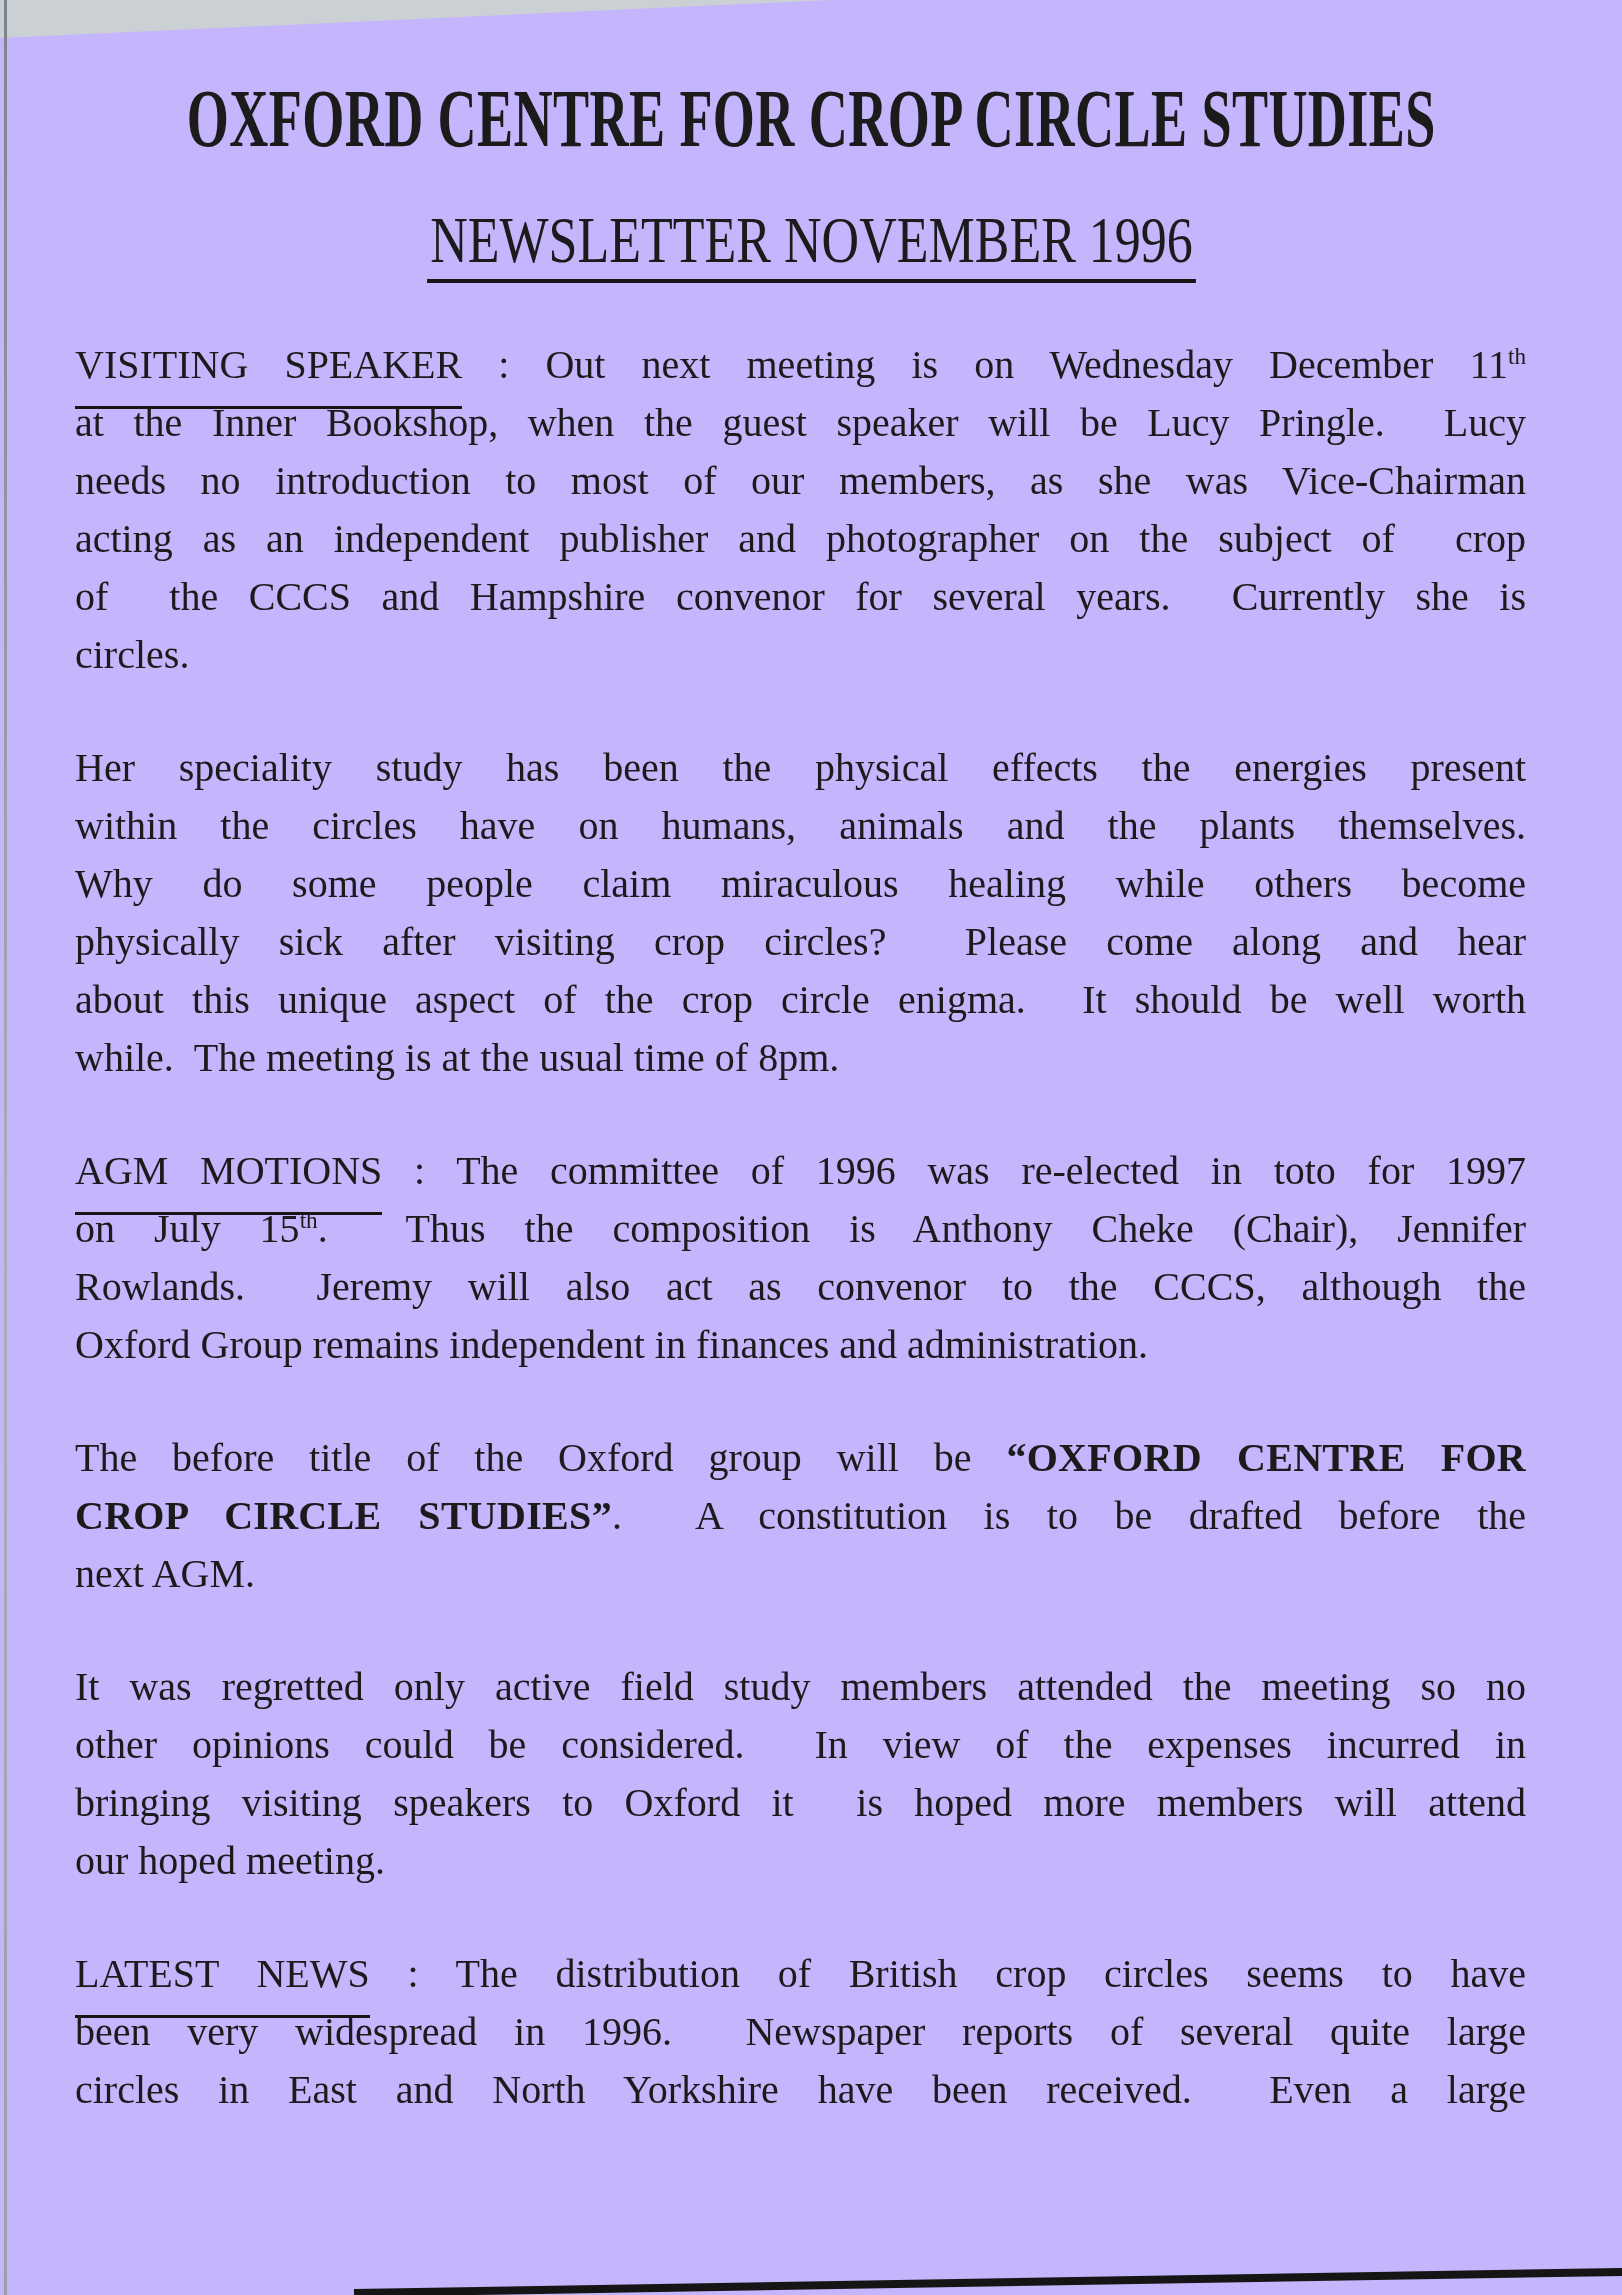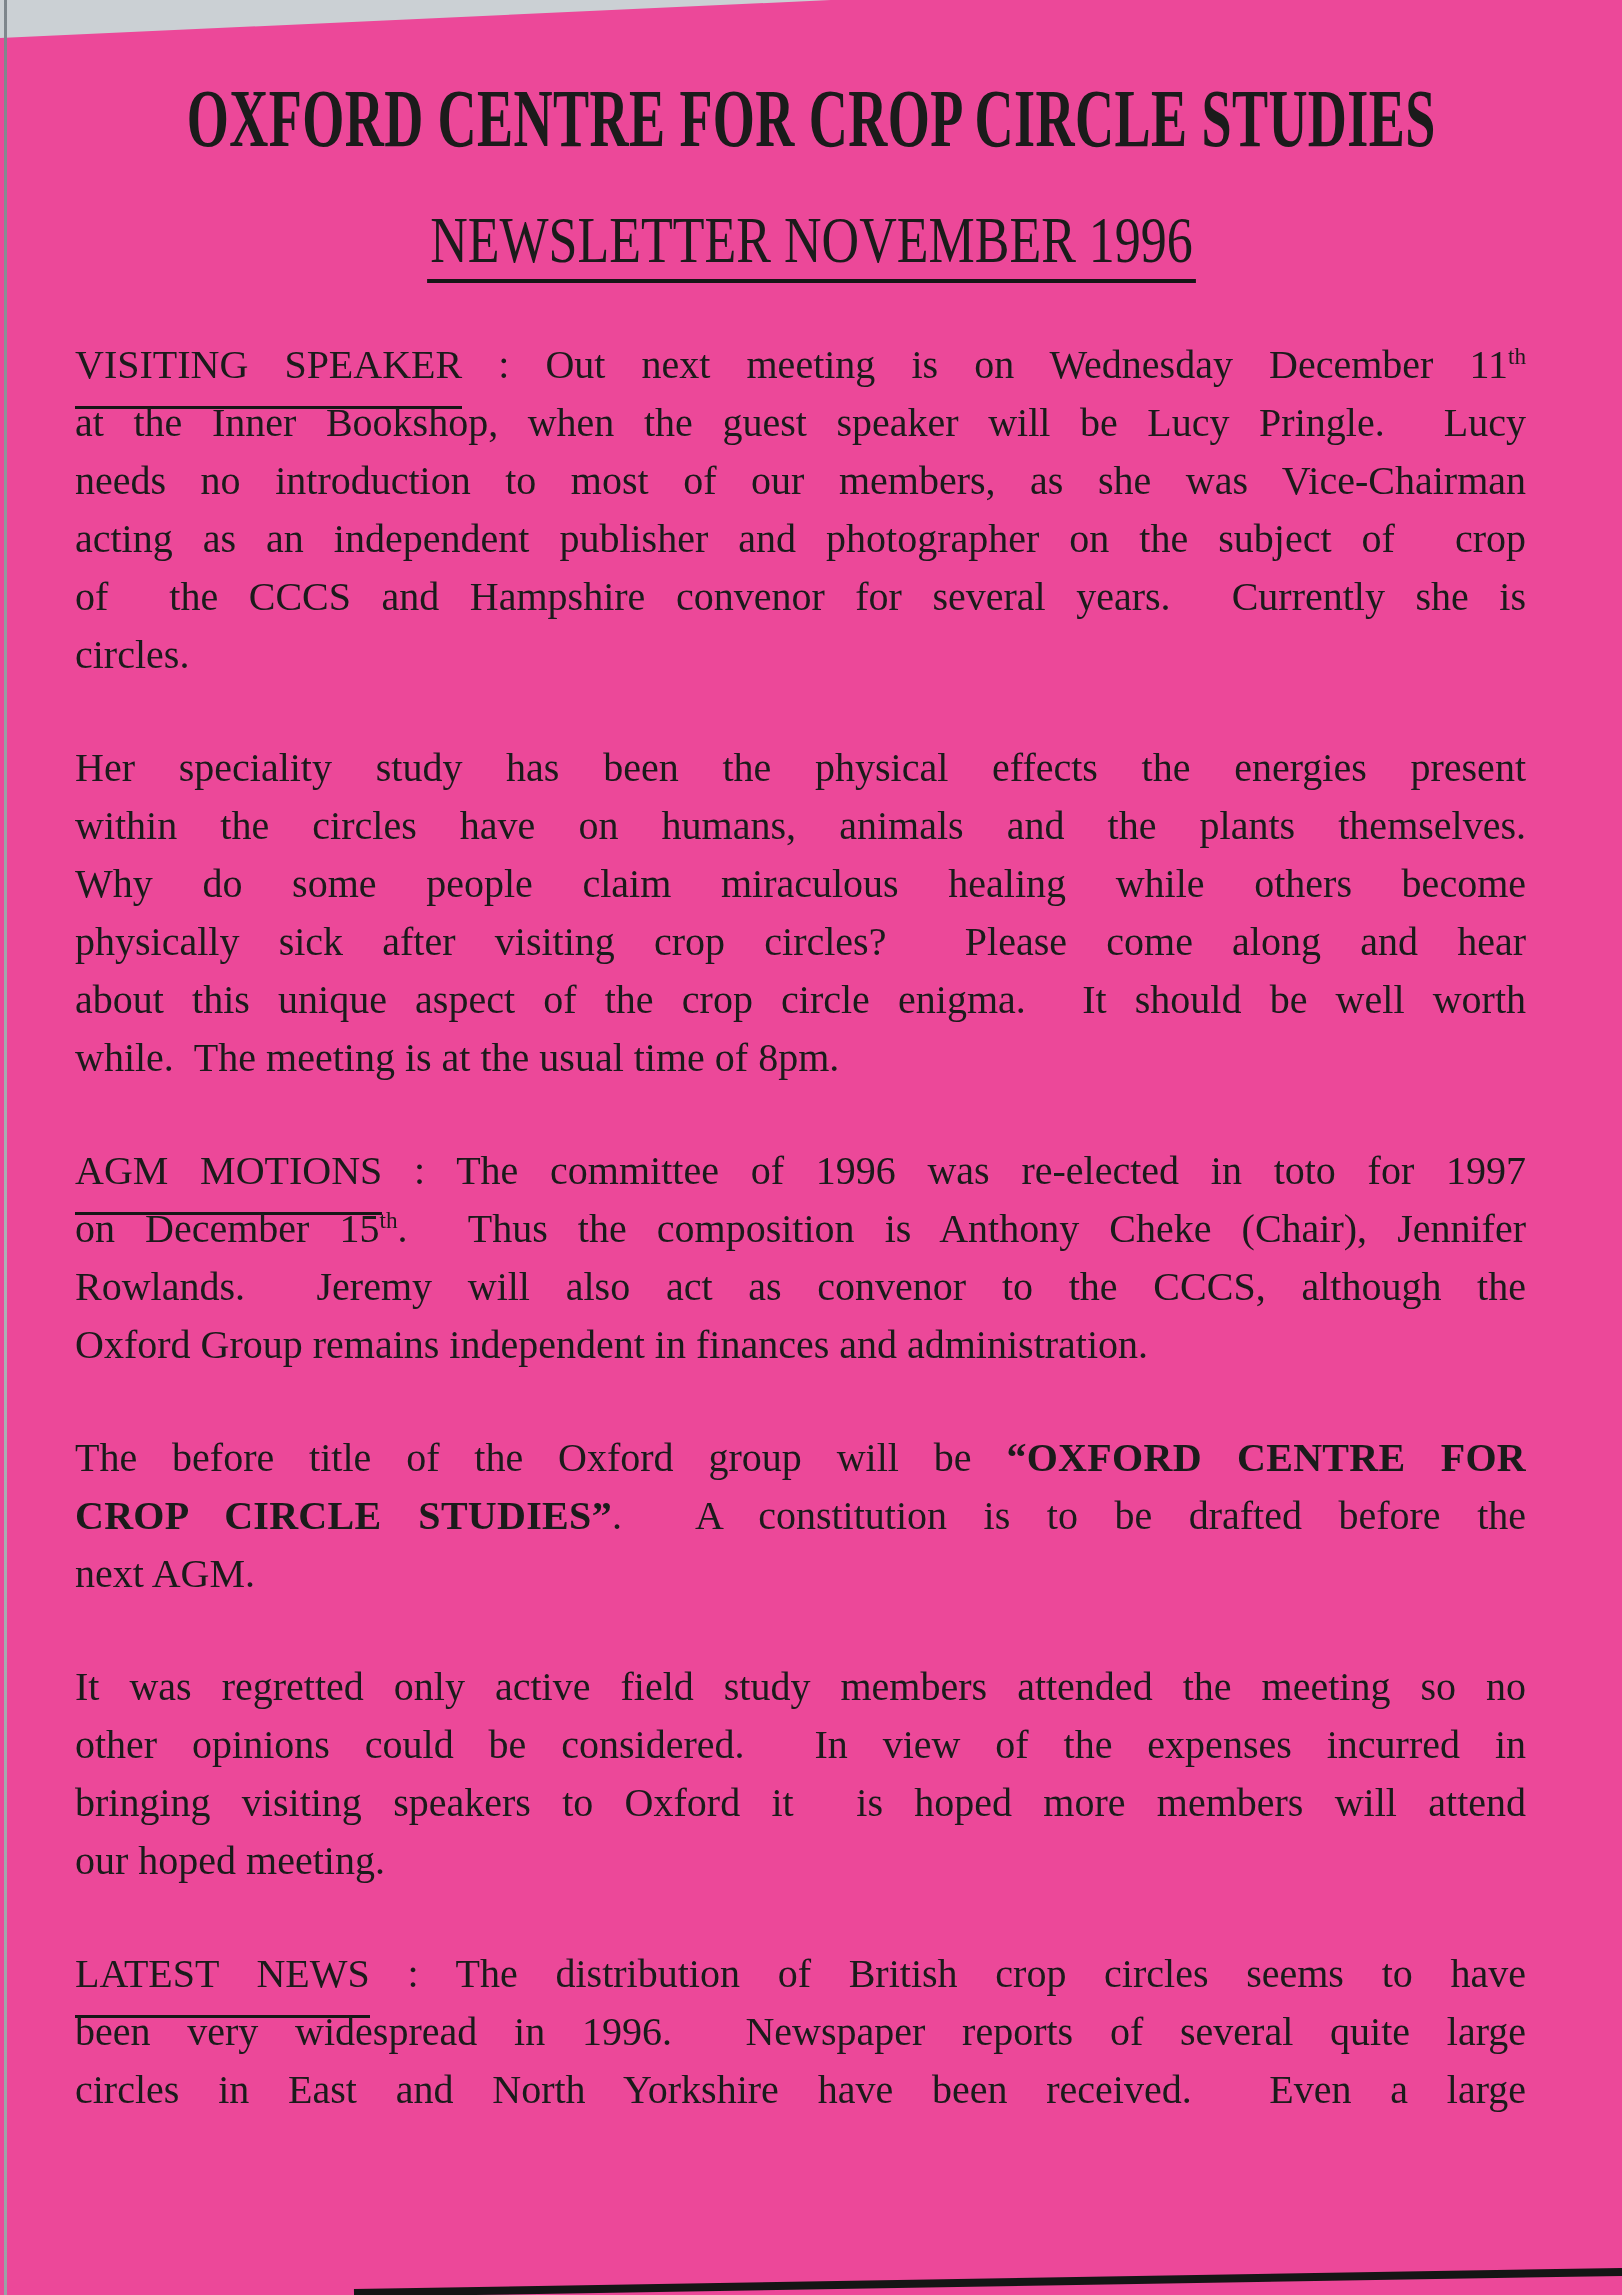--- a/index.html
+++ b/index.html
@@ -1,19 +1,19 @@
 <!DOCTYPE html>
 <html style="font-size:10.4px"><head>
 <meta charset="utf-8">
 <style>
   html,body{margin:0;padding:0;background:#d9d9d9;}
   .page{
     position:relative;
     width:1623px;height:2295px;
-    background:#ec4899;
+    background:#c4b5fd;
     overflow:hidden;
     font-family:"Liberation Serif", serif;
     color:#1b1b1b;
   }
   
   .artifact-top{
     position:absolute;top:0;left:0;width:831px;height:38px;
     background:#cbd0d4;
     clip-path:polygon(0 0,100% 0,0 100%);
   }
@@ -90,21 +90,21 @@
       <div class="para">
         <div class="line"><span class="seg-plain">Her speciality study has been the physical effects the energies present</span></div>
         <div class="line"><span class="seg-plain">within the circles have on humans, animals and the plants themselves.</span></div>
         <div class="line"><span class="seg-plain">Why do some people claim miraculous healing while others become</span></div>
         <div class="line"><span class="seg-plain">physically sick after visiting crop circles? &nbsp;Please come along and hear</span></div>
         <div class="line"><span class="seg-plain">about this unique aspect of the crop circle enigma. &nbsp;It should be well worth</span></div>
         <div class="line noj"><span class="seg-plain">while. &nbsp;The meeting is at the usual time of 8pm.</span></div>
       </div>
       <div class="para">
         <div class="line"><span class="seg-heading">AGM MOTIONS</span><span class="seg-plain"> : The committee of 1996 was re-elected in toto for 1997</span></div>
-        <div class="line"><span class="seg-plain">on December 15</span><sup class="seg-sup">th</sup><span class="seg-plain">. &nbsp;Thus the composition is Anthony Cheke (Chair), Jennifer</span></div>
+        <div class="line"><span class="seg-plain">on July 15</span><sup class="seg-sup">th</sup><span class="seg-plain">. &nbsp;Thus the composition is Anthony Cheke (Chair), Jennifer</span></div>
         <div class="line"><span class="seg-plain">Rowlands. &nbsp;Jeremy will also act as convenor to the CCCS, although the</span></div>
         <div class="line noj"><span class="seg-plain">Oxford Group remains independent in finances and administration.</span></div>
       </div>
       <div class="para">
         <div class="line"><span class="seg-plain">The before title of the Oxford group will be </span><span class="seg-bold">“OXFORD CENTRE FOR</span></div>
         <div class="line"><span class="seg-bold">CROP CIRCLE STUDIES”</span><span class="seg-plain">. &nbsp;A constitution is to be drafted before the</span></div>
         <div class="line noj"><span class="seg-plain">next AGM.</span></div>
       </div>
       <div class="para">
         <div class="line"><span class="seg-plain">It was regretted only active field study members attended the meeting so no</span></div>

